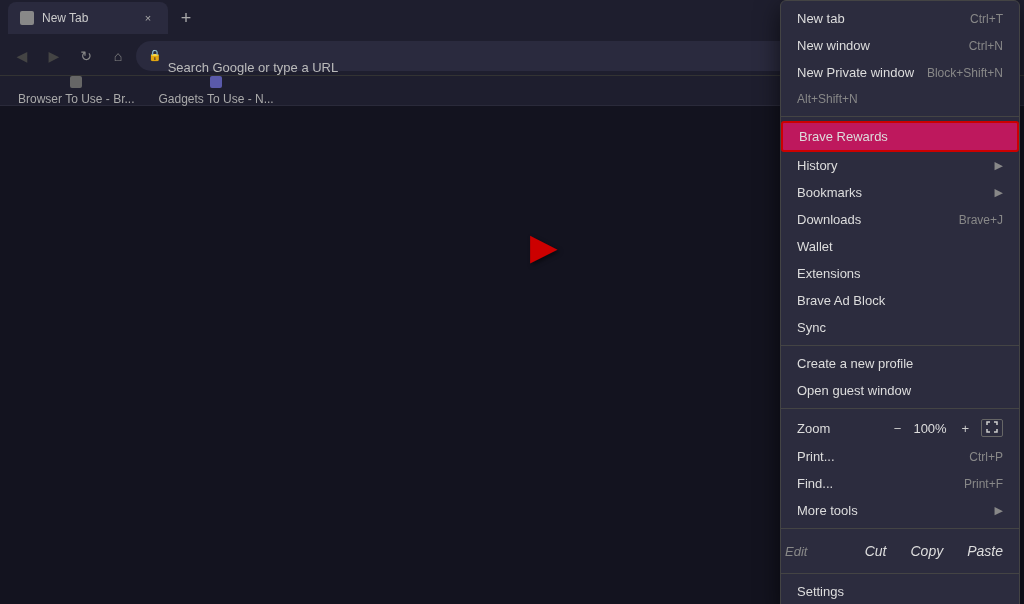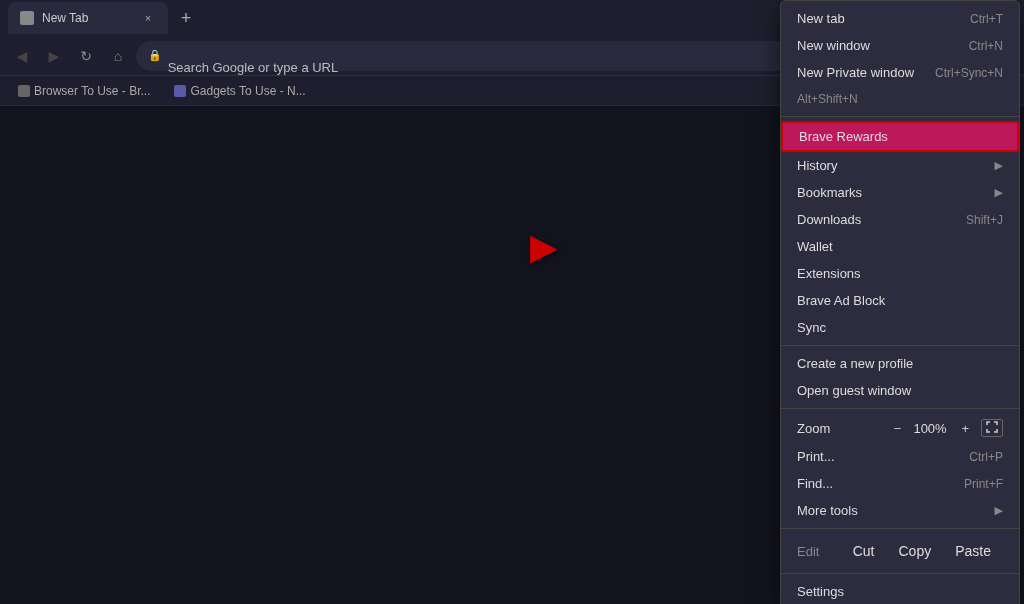--- a/index.html
+++ b/index.html
@@ -148,20 +148,21 @@
     }
     .bookmark-item {
       display: flex;
       align-items: center;
       gap: 4px;
       color: #aaa;
       font-size: 12px;
       cursor: pointer;
       padding: 2px 6px;
       border-radius: 4px;
+      flex-direction: column;
     }
     .bookmark-favicon {
       width: 12px;
       height: 12px;
       background: #666;
       border-radius: 2px;
     }
 
     
     .main-content {
@@ -233,22 +234,23 @@
       cursor: pointer;
       border: 1px solid #666;
       padding: 1px 4px;
       border-radius: 2px;
       color: #ccc;
       font-size: 10px;
     }
     .edit-row {
       display: flex;
       align-items: center;
-      padding: 6px 16px;
+      padding: 6px 4px;
       gap: 0;
+      font-style: italic;
     }
     .edit-row .edit-label {
       color: #888;
       font-size: 13px;
       flex: 1;
     }
     .edit-btn {
       padding: 4px 12px;
       color: #ddd;
       font-size: 14px;
@@ -349,21 +351,21 @@
       <span class="shortcut">Ctrl+T</span>
     </div>
 
     <div class="menu-item">
       <span>New window</span>
       <span class="shortcut">Ctrl+N</span>
     </div>
 
     <div class="menu-item">
       <span>New Private window</span>
-      <span class="shortcut">Ctrl+Sync+N</span>
+      <span class="shortcut">Block+Shift+N</span>
     </div>
 
     <div class="menu-item">
       <span class="shortcut">Alt+Shift+N</span>
     </div>
 
     <div class="menu-divider"></div>
 
     <div class="menu-item highlighted">
       <span>Brave Rewards</span>
@@ -374,21 +376,21 @@
       <span class="arrow">▶</span>
     </div>
 
     <div class="menu-item">
       <span>Bookmarks</span>
       <span class="arrow">▶</span>
     </div>
 
     <div class="menu-item">
       <span>Downloads</span>
-      <span class="shortcut">Shift+J</span>
+      <span class="shortcut">Brave+J</span>
     </div>
 
     <div class="menu-item">
       <span>Wallet</span>
     </div>
 
     <div class="menu-item">
       <span>Extensions</span>
     </div>
 

